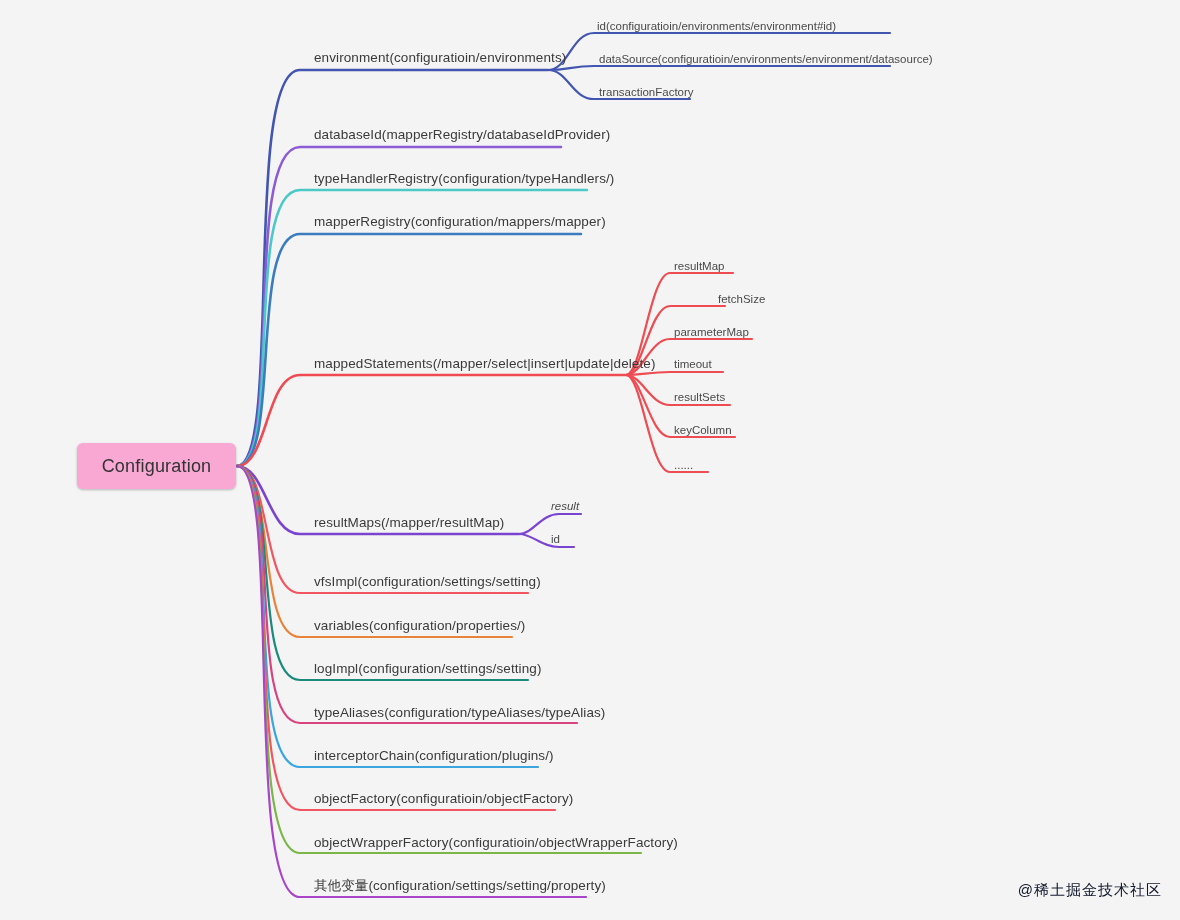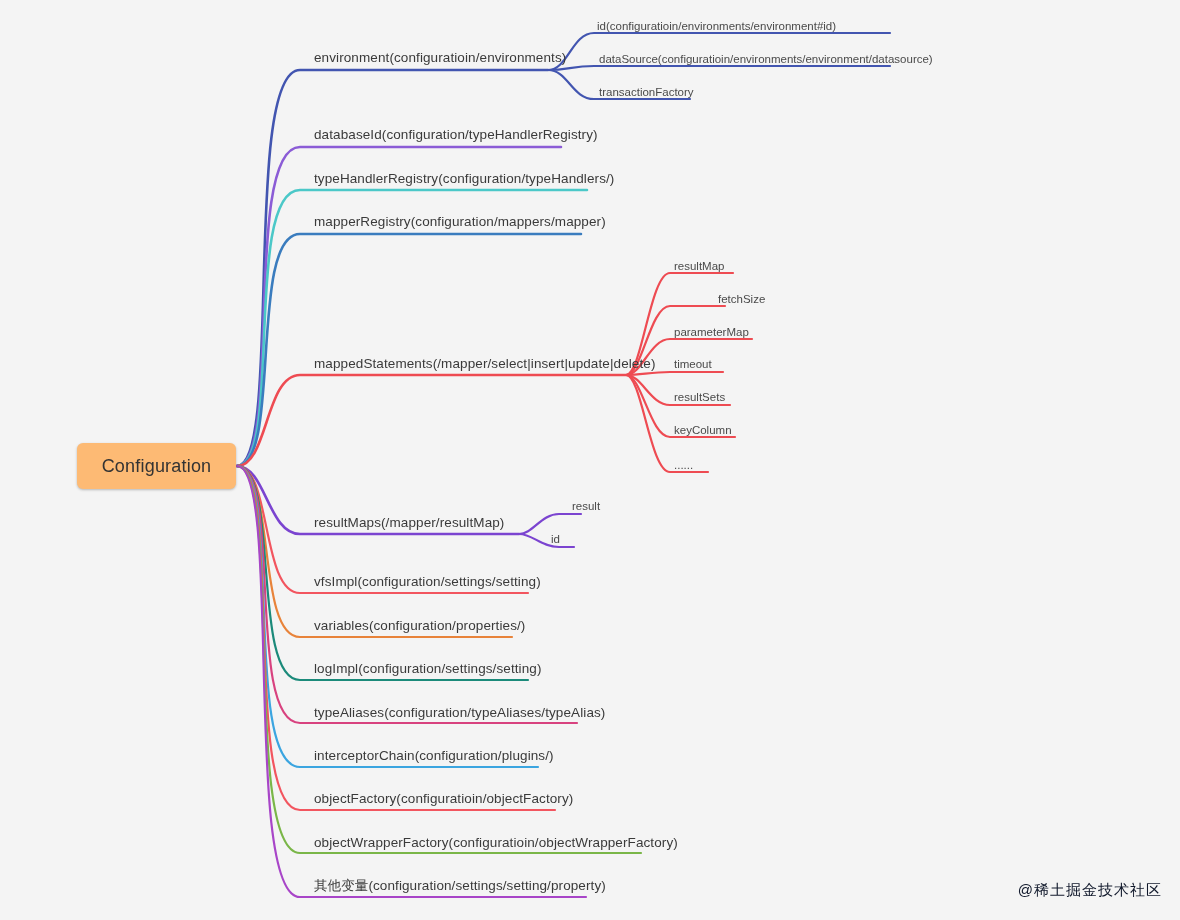--- a/index.html
+++ b/index.html
@@ -24,21 +24,21 @@
     width: 1180px;
     height: 920px;
     pointer-events: none;
   }
   .root-node {
     position: absolute;
     left: 77px;
     top: 443px;
     width: 159px;
     height: 46px;
-    background: #fdba74;
+    background: #f9a8d4;
     border-radius: 6px;
     box-shadow: 0 1px 3px rgba(0,0,0,0.16), 0 1px 2px rgba(0,0,0,0.10);
     display: flex;
     align-items: center;
     justify-content: center;
     box-sizing: border-box;
   }
   .root-label {
     font-size: 18px;
     color: #333333;
@@ -102,21 +102,21 @@
       <path d="M 626 375 C 642 375, 650 472, 670 472 L 708 472" fill="none" stroke="#EE4B52" stroke-width="2.2" stroke-linecap="round"></path>
       <path d="M 519 534 C 533 534, 541 514, 559 514 L 581 514" fill="none" stroke="#7B44D0" stroke-width="2.2" stroke-linecap="round"></path>
       <path d="M 519 534 C 533 534, 541 547, 559 547 L 574 547" fill="none" stroke="#7B44D0" stroke-width="2.2" stroke-linecap="round"></path>
     </svg>
 
   <div class="root-node">
     <span class="root-label">Configuration</span>
   </div>
 
   <div class="node-label" style="left:314px; top:50px;">environment(configuratioin/environments)</div>
-  <div class="node-label" style="left:314px; top:127px;">databaseId(configuration/typeHandlerRegistry)</div>
+  <div class="node-label" style="left:314px; top:127px;">databaseId(mapperRegistry/databaseIdProvider)</div>
   <div class="node-label" style="left:314px; top:171px;">typeHandlerRegistry(configuration/typeHandlers/)</div>
   <div class="node-label" style="left:314px; top:214px;">mapperRegistry(configuration/mappers/mapper)</div>
   <div class="node-label" style="left:314px; top:356px;text-align:center;">mappedStatements(/mapper/select|insert|update|delete)</div>
   <div class="node-label" style="left:314px; top:515px;">resultMaps(/mapper/resultMap)</div>
   <div class="node-label" style="left:314px; top:574px;">vfsImpl(configuration/settings/setting)</div>
   <div class="node-label" style="left:314px; top:618px;text-align:center;">variables(configuration/properties/)</div>
   <div class="node-label" style="left:314px; top:661px;">logImpl(configuration/settings/setting)</div>
   <div class="node-label" style="left:314px; top:705px;">typeAliases(configuration/typeAliases/typeAlias)</div>
   <div class="node-label" style="left:314px; top:748px;">interceptorChain(configuration/plugins/)</div>
   <div class="node-label" style="left:314px; top:791px;">objectFactory(configuratioin/objectFactory)</div>
@@ -128,17 +128,17 @@
   <div class="leaf-label" style="left:599px; top:85px;">transactionFactory</div>
 
   <div class="leaf-label" style="left:674px; top:259px;">resultMap</div>
   <div class="leaf-label" style="left:674px; top:292px;margin-left:44px;">fetchSize</div>
   <div class="leaf-label" style="left:674px; top:325px;">parameterMap</div>
   <div class="leaf-label" style="left:674px; top:357px;">timeout</div>
   <div class="leaf-label" style="left:674px; top:390px;">resultSets</div>
   <div class="leaf-label" style="left:674px; top:423px;">keyColumn</div>
   <div class="leaf-label" style="left:674px; top:458px;">......</div>
 
-  <div class="leaf-label" style="left:572px; top:499px;">result</div>
+  <div class="leaf-label" style="left:551px; top:499px;font-style:italic;">result</div>
   <div class="leaf-label" style="left:551px; top:532px;">id</div>
 
   <div class="watermark">@稀土掘金技术社区</div>
 </div>
 
 </body></html>

